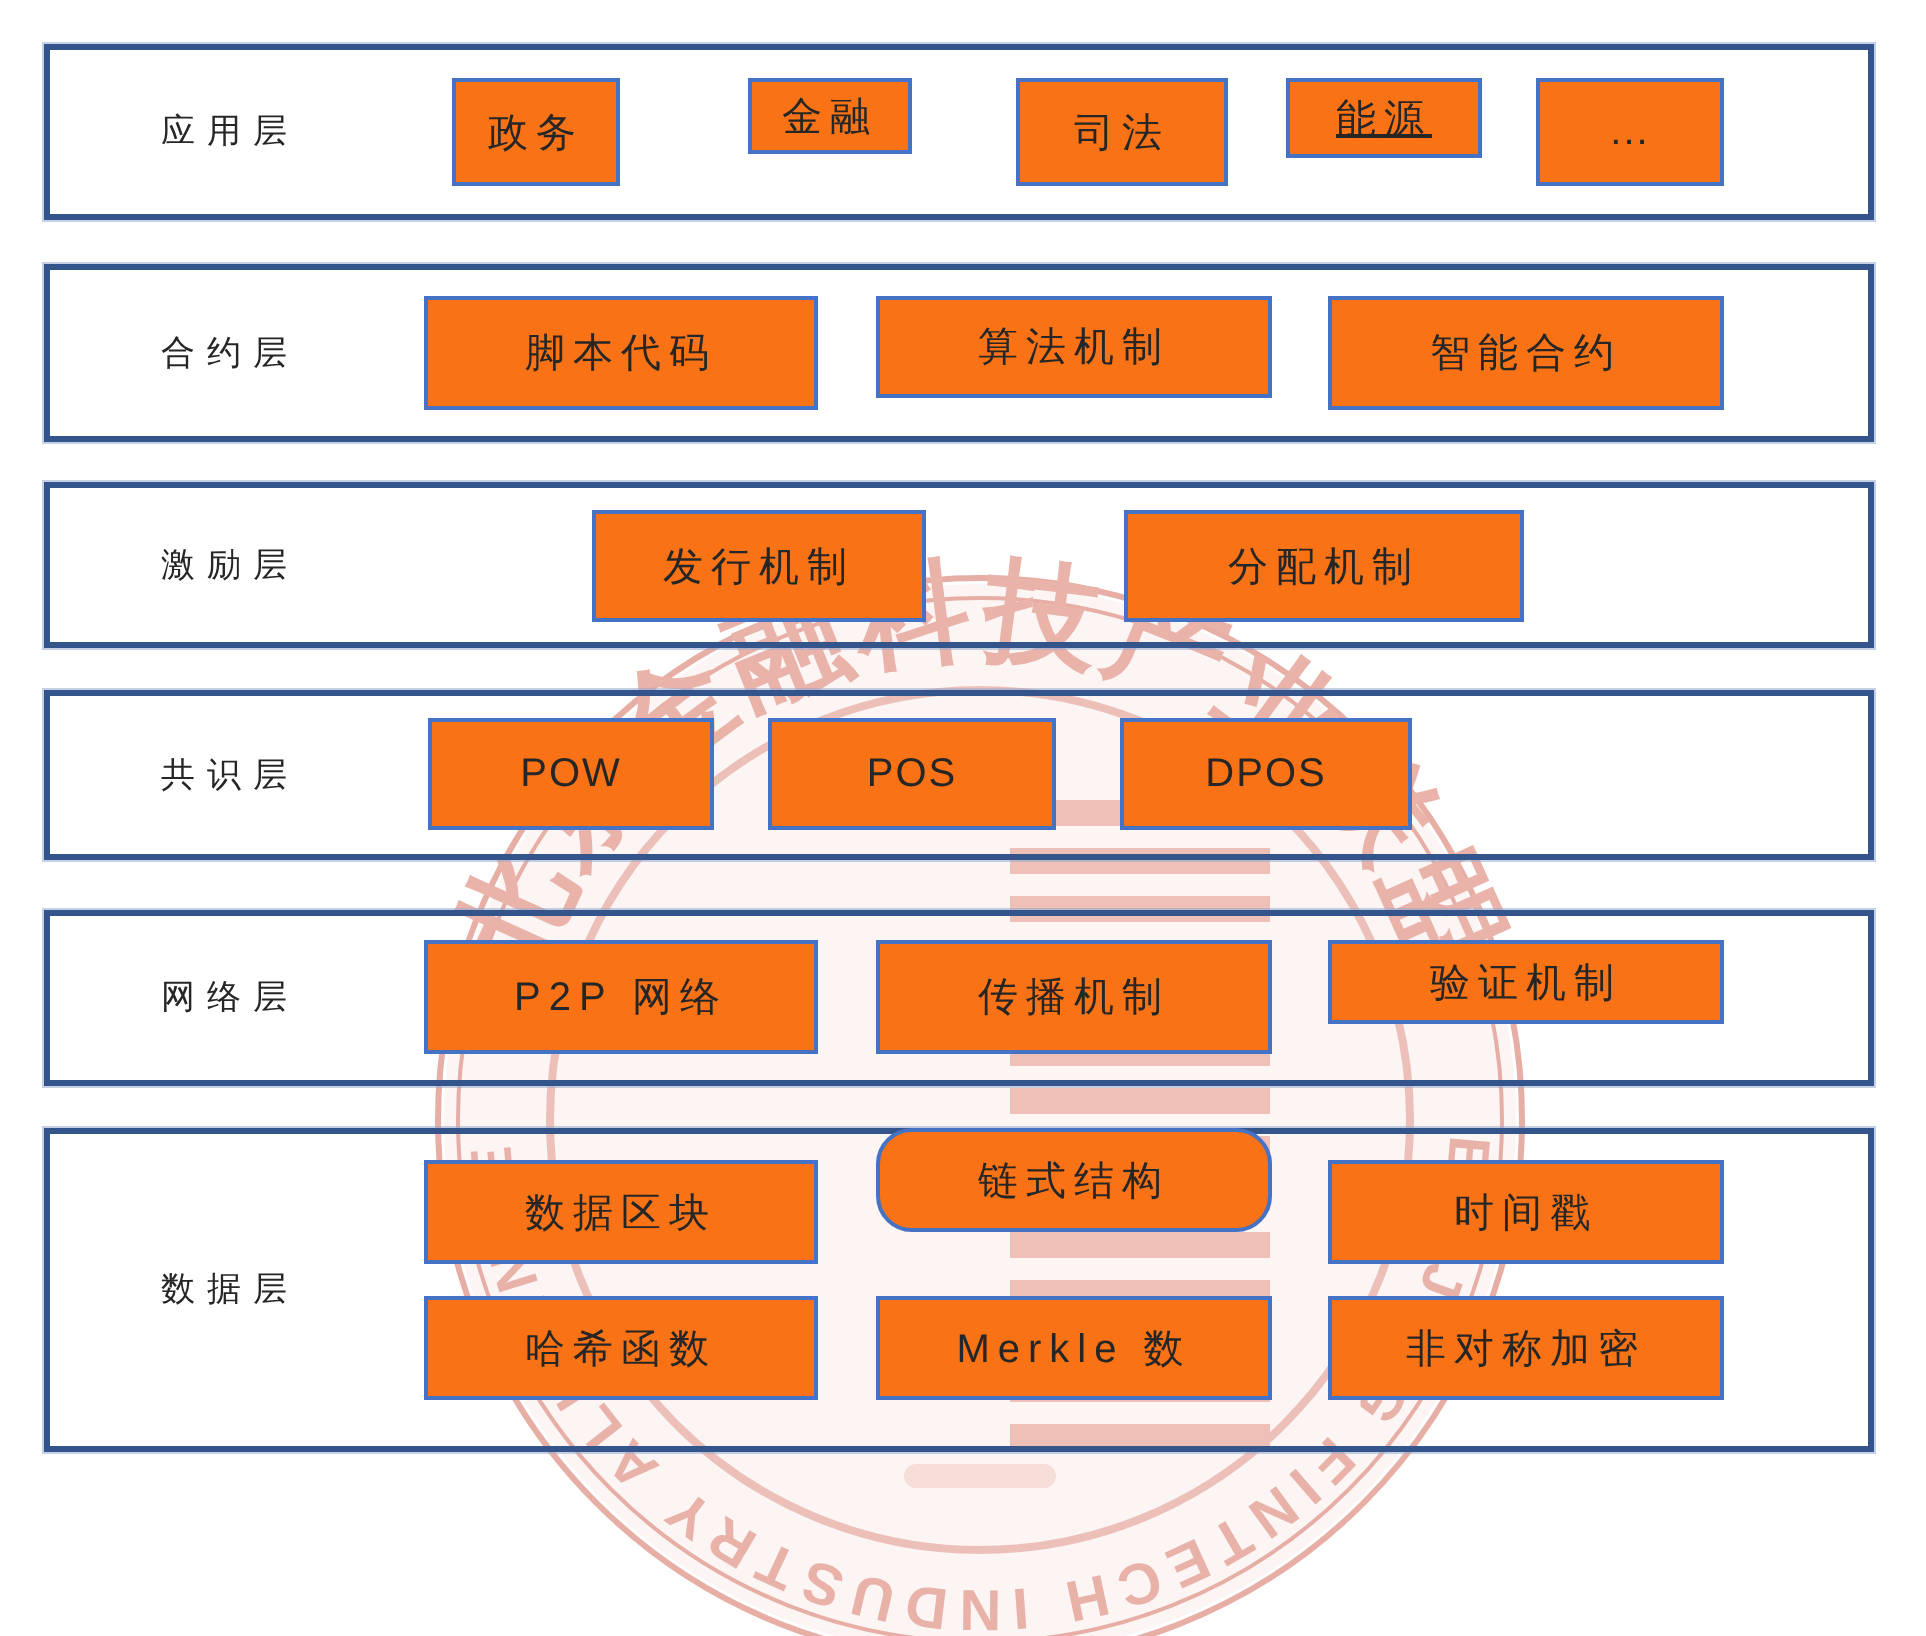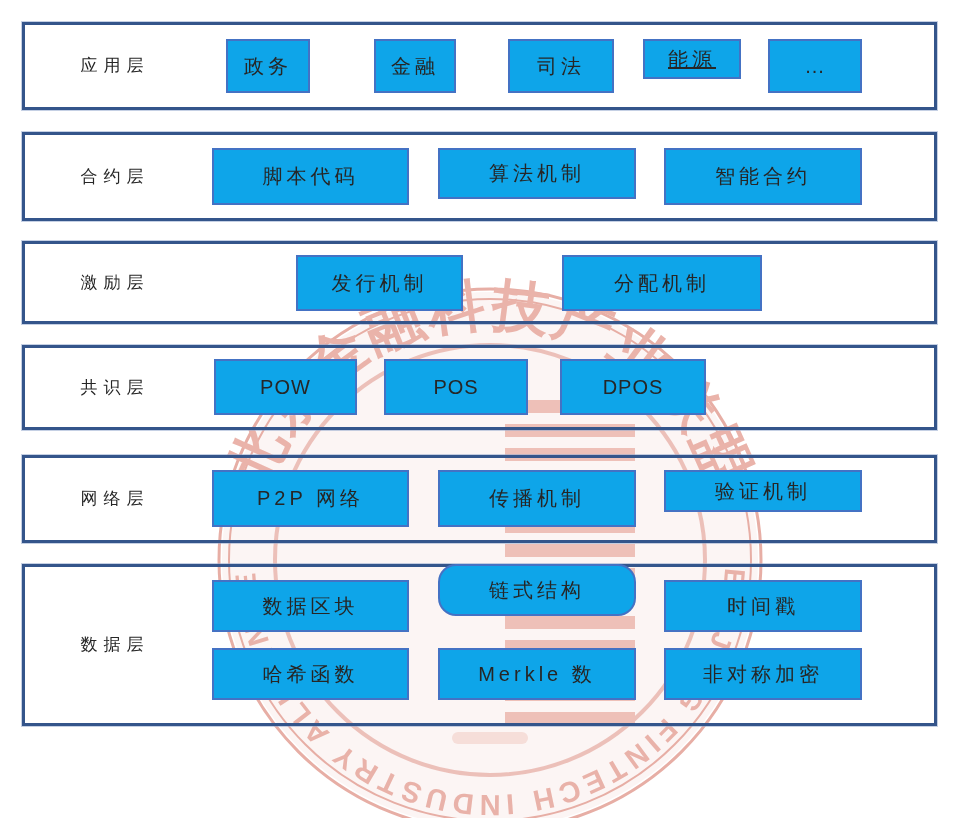--- a/index.html
+++ b/index.html
@@ -18,21 +18,21 @@
   .layer-box{
     position:absolute;z-index:1;border:3px solid var(--outer);
     box-shadow:0 0 0 1px rgba(150,170,205,.55);
     box-sizing:border-box;background:transparent;
   }
   .layer-label{
     position:absolute;z-index:2;left:40px;width:150px;height:30px;line-height:30px;
     text-align:center;font-size:17px;letter-spacing:6px;color:var(--text);
   }
   .item-box{
-    position:absolute;z-index:2;border:2px solid var(--inner);background:#0ea5e9;
+    position:absolute;z-index:2;border:2px solid var(--inner);background:#f97316;
     box-sizing:border-box;display:flex;align-items:center;justify-content:center;
     font-size:20px;color:var(--text);
   }
   .item-box.cjk{letter-spacing:4px;}
   .item-box.latin{letter-spacing:1px;}
   .caption{
     position:absolute;z-index:2;top:772px;left:0;width:100%;text-align:center;
     font-size:23px;font-weight:bold;color:#000;letter-spacing:2px;
   }
 </style>
@@ -72,21 +72,21 @@
     </text>
     <text class="wm-en" text-anchor="middle">
       <textPath href="#arcBottom" startOffset="50%">BEIJING FINTECH INDUSTRY ALLIANCE</textPath>
     </text>
   </svg>
 
   <div id="layers">
       <div class="layer-box" style="left: 22px; top: 22px; width: 915px; height: 88px;"></div>
       <div class="layer-label" style="top: 51px;">应用层</div>
       <div class="item-box cjk" style="left: 226px; top: 39px; width: 84px; height: 54px;">政务</div>
-      <div class="item-box cjk" style="left: 374px; top: 39px; width: 82px; height: 54px;">金融</div>
+      <div class="item-box cjk" style="left: 374px; top: 39px; width: 82px; height: 38px;">金融</div>
       <div class="item-box cjk" style="left: 508px; top: 39px; width: 106px; height: 54px;">司法</div>
       <div class="item-box cjk" style="left: 643px; top: 39px; width: 98px; height: 40px; text-decoration: underline;">能源</div>
       <div class="item-box latin" style="left: 768px; top: 39px; width: 94px; height: 54px;">...</div>
       <div class="layer-box" style="left: 22px; top: 132px; width: 915px; height: 89px;"></div>
       <div class="layer-label" style="top: 162px;">合约层</div>
       <div class="item-box cjk" style="left: 212px; top: 148px; width: 197px; height: 57px;">脚本代码</div>
       <div class="item-box cjk" style="left: 438px; top: 148px; width: 198px; height: 51px;">算法机制</div>
       <div class="item-box cjk" style="left: 664px; top: 148px; width: 198px; height: 57px;">智能合约</div>
       <div class="layer-box" style="left: 22px; top: 241px; width: 915px; height: 83px;"></div>
       <div class="layer-label" style="top: 268px;">激励层</div>

